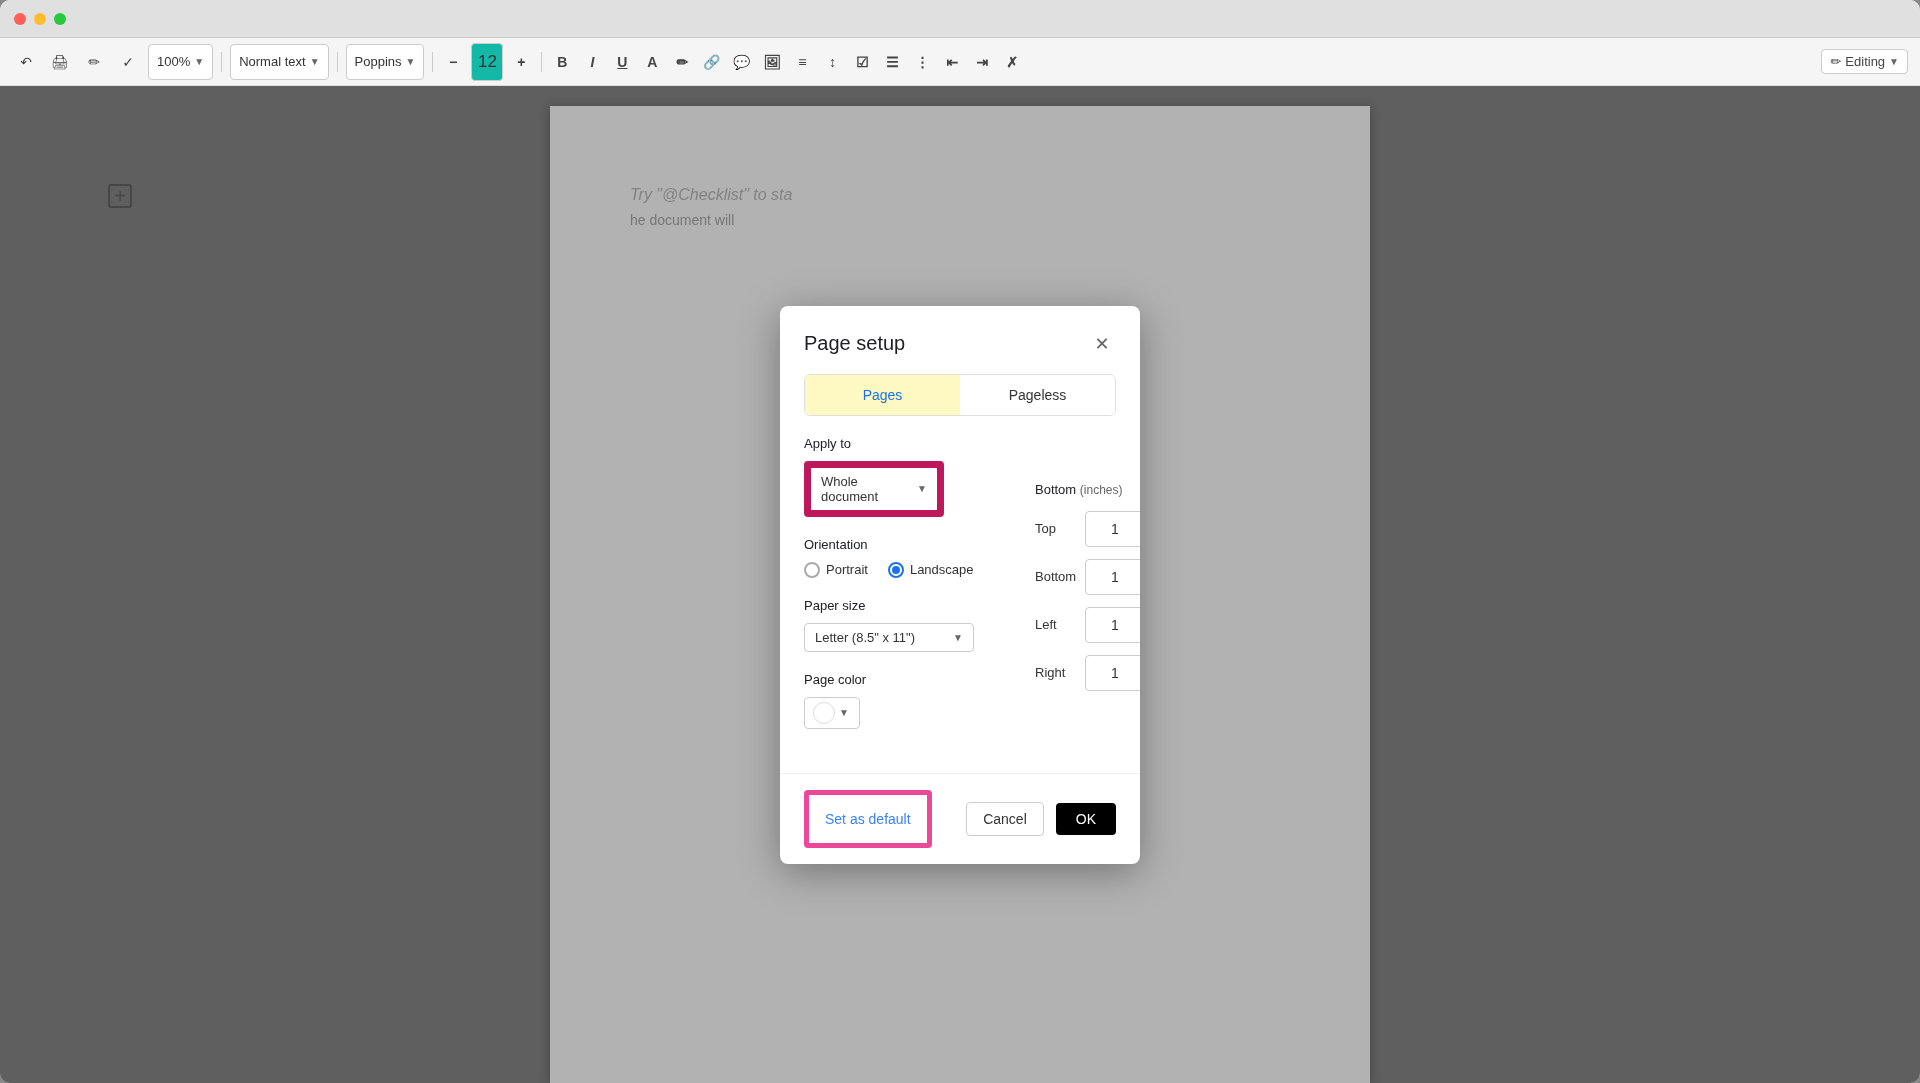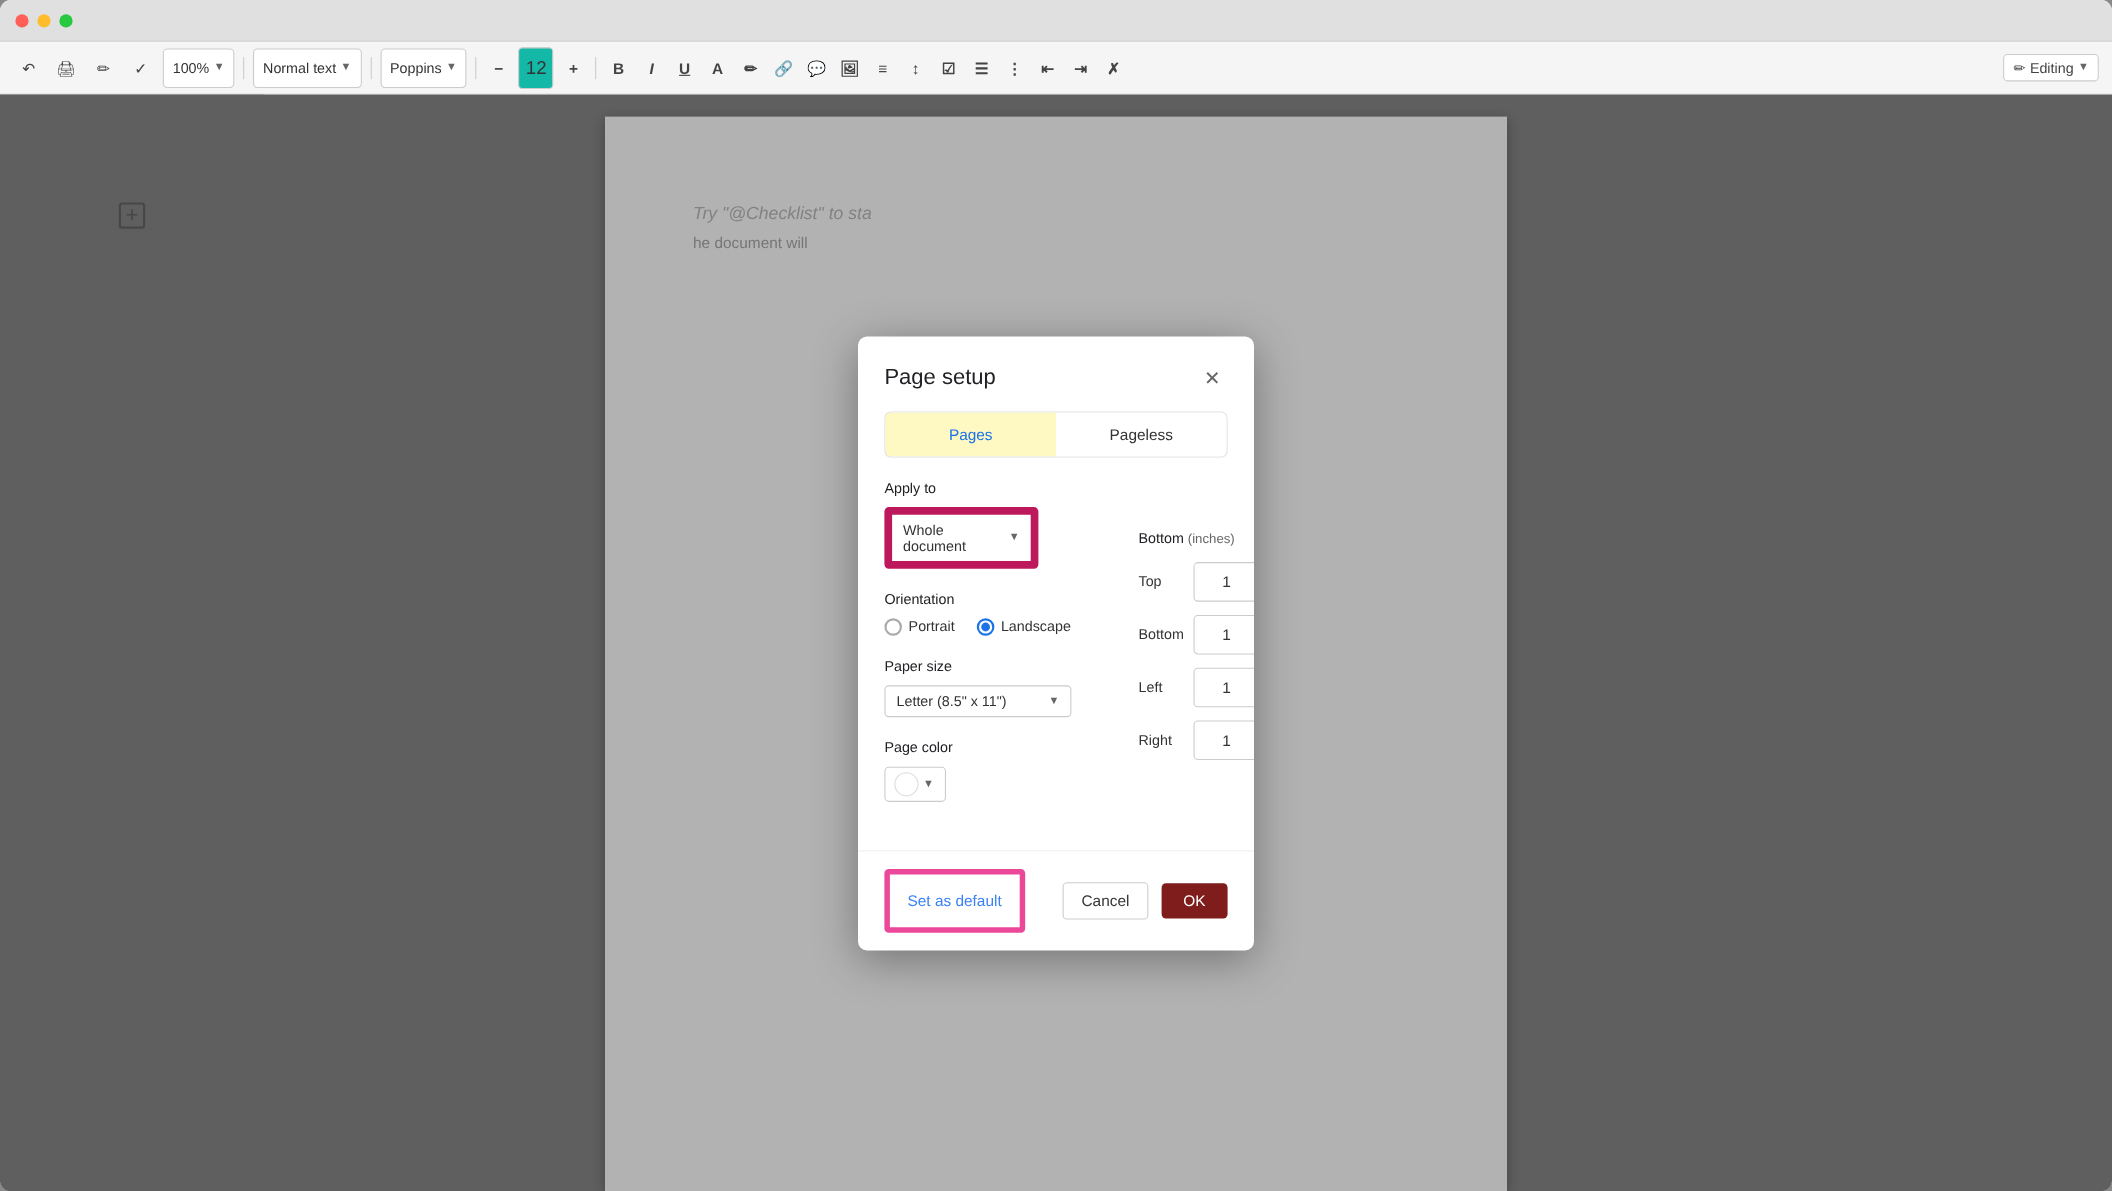--- a/index.html
+++ b/index.html
@@ -454,21 +454,21 @@
       border: 1px solid #ccc;
       background: white;
       color: #333;
       padding: 8px 16px;
       border-radius: 4px;
       font-size: 14px;
       cursor: pointer;
     }
 
     .btn-ok {
-      background: #7f1d1d;
+      background: #000000;
       color: white;
       border: none;
       padding: 8px 20px;
       border-radius: 4px;
       font-size: 14px;
       cursor: pointer;
       font-weight: 500;
     }
 
     .chevron {

